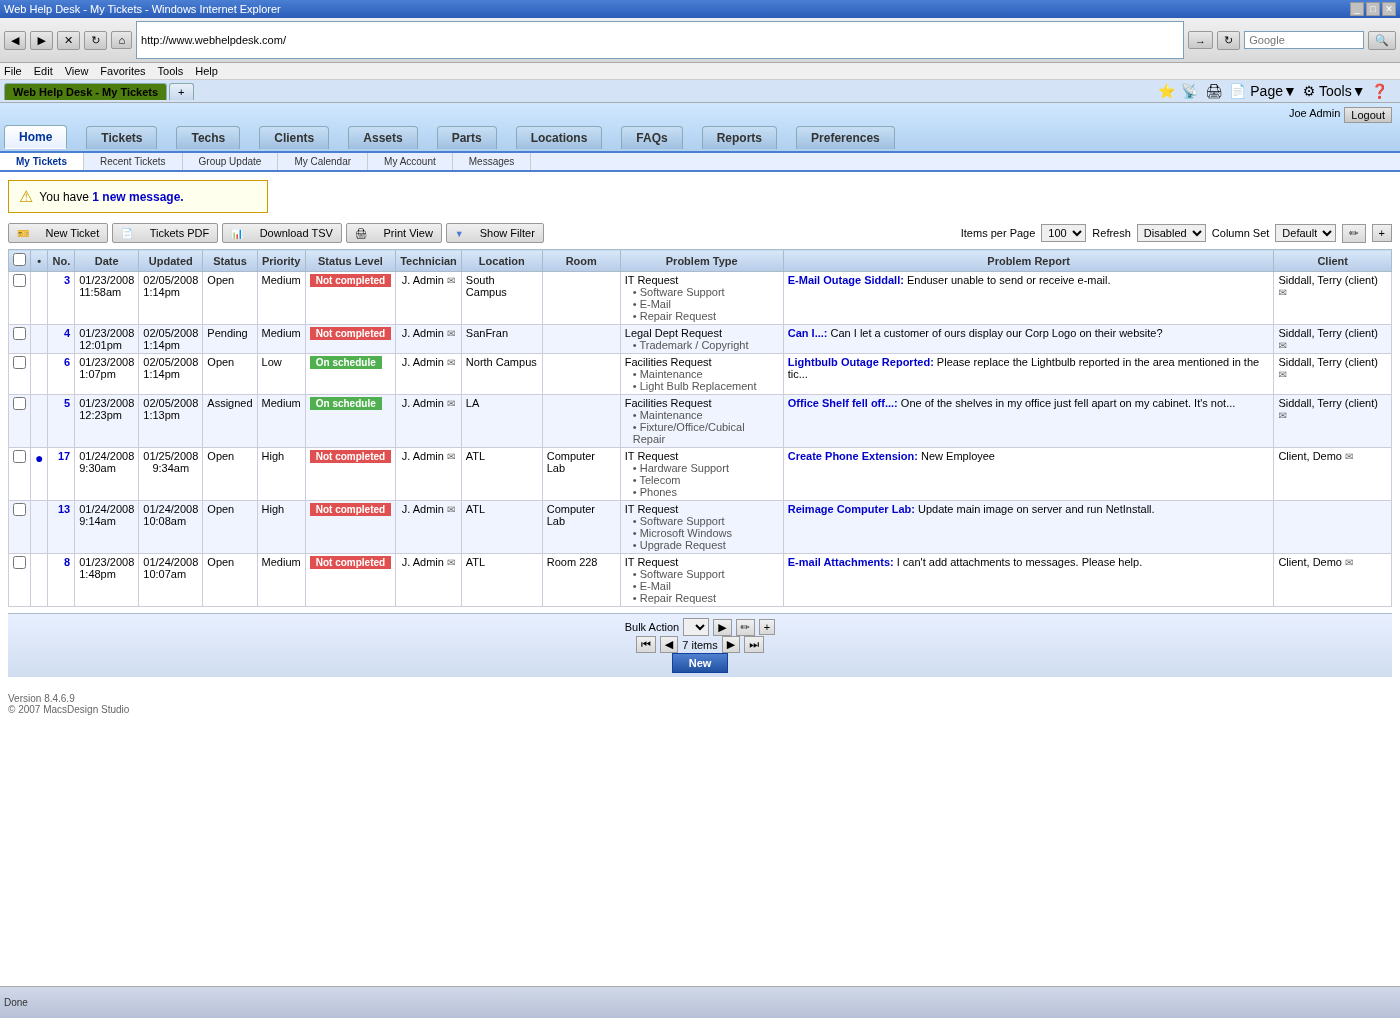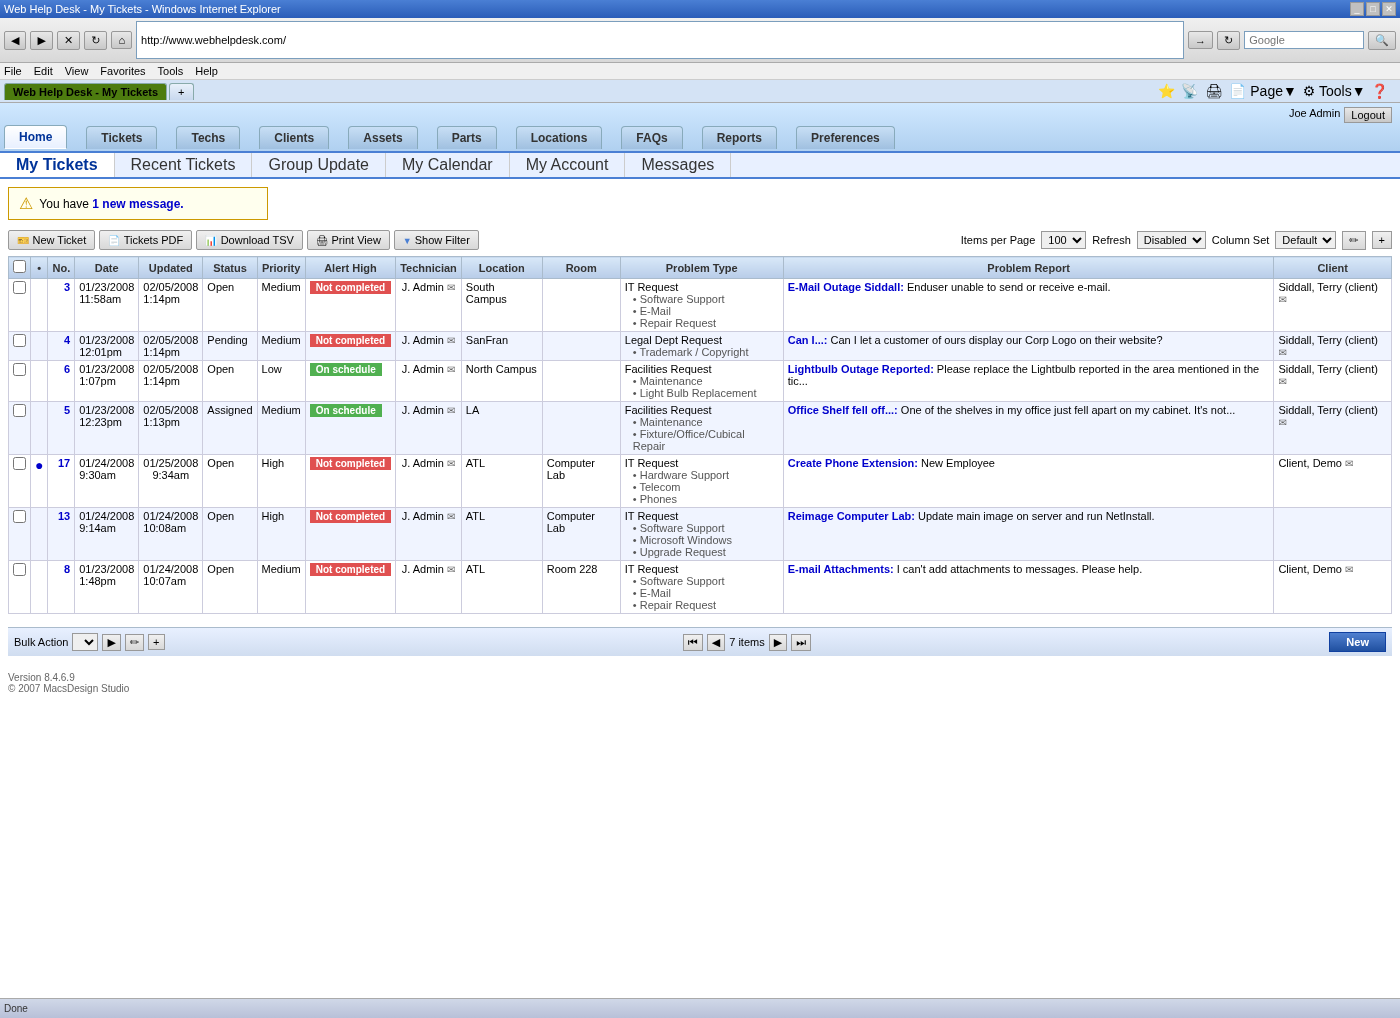--- a/index.html
+++ b/index.html
@@ -139,21 +139,21 @@
     }
 
     .sub-nav {
       background: #e8f0ff;
       border-bottom: 2px solid #4a7fd4;
       display: flex;
       gap: 0;
     }
     .sub-nav-tab {
       padding: 3px 16px;
-      font-size: 16px;
+      font-size: 10px;
       cursor: pointer;
       border-right: 1px solid #ccc;
       color: #333;
     }
     .sub-nav-tab.active {
       background: white;
       color: #003399;
       font-weight: bold;
     }
 
@@ -187,21 +187,21 @@
     }
     .toolbar-left { display: flex; gap: 4px; }
     .toolbar-btn {
       background: linear-gradient(to bottom, #f0f0f0, #d8d8d8);
       border: 1px solid #999;
       padding: 3px 8px;
       font-size: 11px;
       cursor: pointer;
       display: flex;
       align-items: center;
-      gap: 3px;
+      gap: 16px;
       border-radius: 2px;
     }
     .toolbar-right { display: flex; align-items: center; gap: 6px; font-size: 11px; }
     .toolbar-select {
       font-size: 11px;
       padding: 1px 2px;
       border: 1px solid #999;
     }
     .toolbar-small-btn {
       background: linear-gradient(to bottom, #f0f0f0, #d8d8d8);
@@ -264,21 +264,22 @@
     .checkbox-cell { text-align: center; }
     .dot-cell { text-align: center; color: #0000cc; }
 
     .bottom-bar {
       display: flex;
       align-items: center;
       justify-content: space-between;
       padding: 4px 6px;
       background: linear-gradient(to bottom, #e8f0ff, #d0ddf0);
       border-top: 1px solid #aabbcc;
-      margin-top: 13px;
+      margin-top: 6px;
+      flex-direction: column;
     }
     .bulk-action-area { display: flex; align-items: center; gap: 4px; }
     .pagination-area { display: flex; align-items: center; gap: 4px; font-size: 11px; }
     .pag-btn {
       background: linear-gradient(to bottom, #f0f0f0, #d8d8d8);
       border: 1px solid #999;
       padding: 1px 4px;
       font-size: 11px;
       cursor: pointer;
     }
@@ -294,21 +295,21 @@
 
     .footer {
       padding: 8px;
       color: #666;
       font-size: 10px;
     }
 
     .status-bar {
       background: linear-gradient(to bottom, #d0d8e8, #b8c0d8);
       border-top: 1px solid #aaa;
-      height: 20px;
+      height: 32px;
       display: flex;
       align-items: center;
       padding: 0 4px;
       font-size: 10px;
       color: #333;
       position: fixed;
       bottom: 0;
       left: 0;
       right: 0;
     }
@@ -454,21 +455,21 @@
   <table class="tickets-table">
     <thead>
       <tr>
         <th><input type="checkbox" style=""></th>
         <th>•</th>
         <th>No.</th>
         <th>Date</th>
         <th>Updated</th>
         <th>Status</th>
         <th>Priority</th>
-        <th>Alert High</th>
+        <th>Status Level</th>
         <th>Technician</th>
         <th>Location</th>
         <th>Room</th>
         <th>Problem Type</th>
         <th>Problem Report</th>
         <th>Client</th>
       </tr>
     </thead>
     <tbody id="tickets-tbody">
     <tr>

